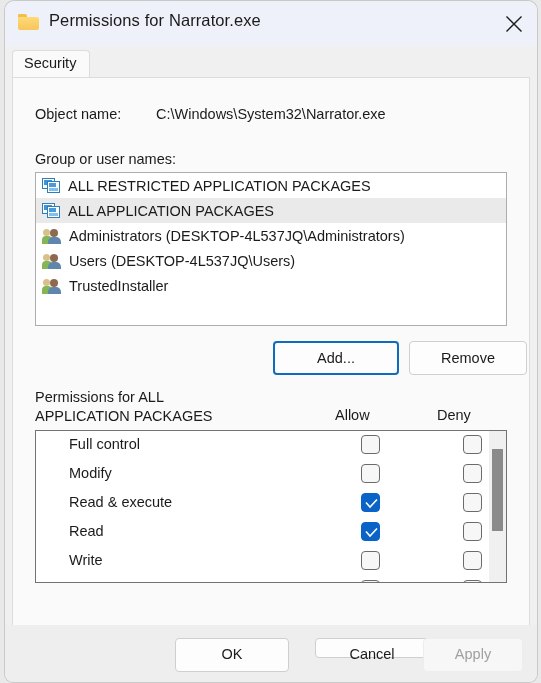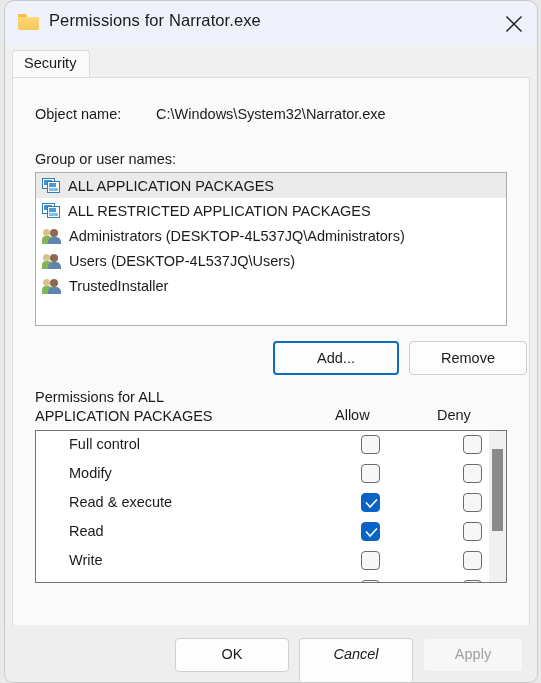--- a/index.html
+++ b/index.html
@@ -309,21 +309,21 @@
 
   
   .footer {
     position: absolute;
     left: 0; top: 624px;
     width: 532px; height: 57px;
     background: #eeeeee;
     border-radius: 0 0 8px 8px;
   }
   .btn-ok     { left: 170px; top: 13px; width: 114px; height: 34px; line-height: 31px; }
-  .btn-cancel { left: 294px; top: 13px; width: 114px; height: 46px; line-height: 31px; font-style: italic; }
+  .btn-cancel { left: 310px; top: 13px; width: 114px; height: 20px; line-height: 31px; }
   .btn-apply  { left: 418px; top: 13px; width: 100px; height: 34px; line-height: 31px; }
 </style>
 </head>
 <body>
 
 <div class="window">
 
   <div class="titlebar">
     <div class="folder-icon">
       <div class="tab"></div>
@@ -344,47 +344,47 @@
   </div>
 
   <div class="panel">
 
     <div class="row-label object-name-label">Object name:</div>
     <div class="row-label object-name-value">C:\Windows\System32\Narrator.exe</div>
 
     <div class="row-label group-label">Group or user names:</div>
 
     <div class="grouplist">
+
+      <div class="group-item">
+        <div class="pkg-icon">
+          <div class="back">
+              <i></i>
+            </div>
+            <div class="front">
+              <i></i>
+              <u></u>
+            </div>
+        </div>
+        <span class="gi-label">ALL RESTRICTED APPLICATION PACKAGES</span>
+      </div>
 
       <div class="group-item selected">
         <div class="pkg-icon">
           <div class="back">
               <i></i>
             </div>
             <div class="front">
               <i></i>
               <u></u>
             </div>
         </div>
         <span class="gi-label">ALL APPLICATION PACKAGES</span>
       </div>
 
-      <div class="group-item">
-        <div class="pkg-icon">
-          <div class="back">
-              <i></i>
-            </div>
-            <div class="front">
-              <i></i>
-              <u></u>
-            </div>
-        </div>
-        <span class="gi-label">ALL RESTRICTED APPLICATION PACKAGES</span>
-      </div>
-
 
       <div class="group-item">
         <div class="usr-icon">
           <div class="p-head-b"></div>
             <div class="p-body-b"></div>
           <div class="p-head-f"></div>
             <div class="p-body-f"></div>
         </div>
         <span class="gi-label">Administrators (DESKTOP-4L537JQ\Administrators)</span>
       </div>

